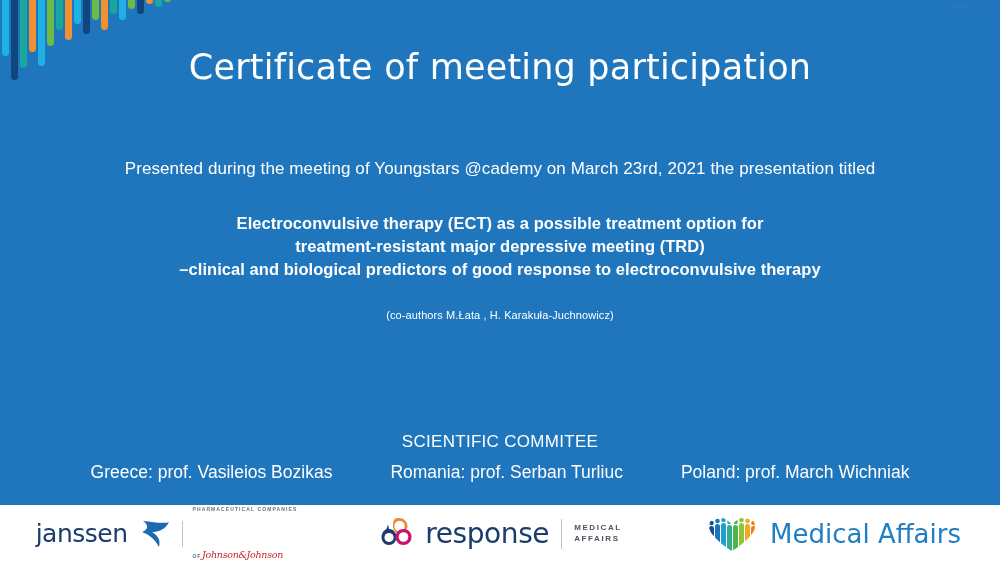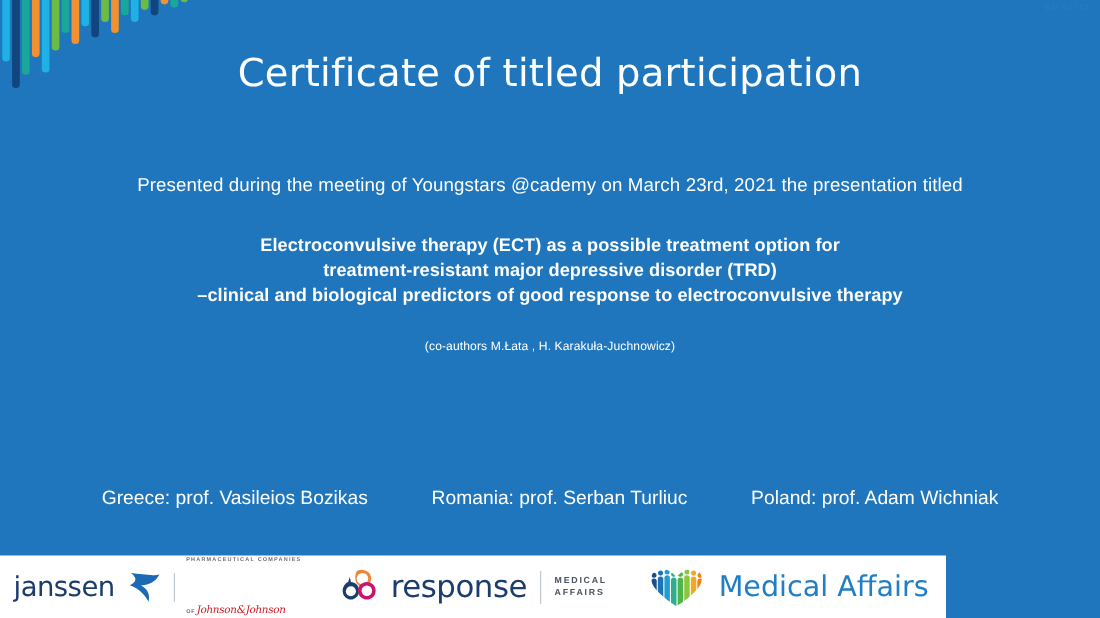--- a/index.html
+++ b/index.html
@@ -83,21 +83,21 @@
     margin-top:10px;
     font-size:17.5px; font-weight:400;
     display:flex; justify-content:center; align-items:center;
   }
   #committee-members span { white-space:nowrap; }
   .mem-gap { display:inline-block; width:58px; }
 
   
   #footer {
     position:absolute; left:0; bottom:0;
-    width:860px; height:57px;
+    width:1000px; height:57px;
     background:#ffffff;
     display:flex; align-items:flex-start;
   }
   .footer-cell {
     height:57px;
     display:flex; align-items:center; justify-content:center;
   }
   .cell-janssen { width:333px; }
   .cell-alliance { width:334px; }
   .cell-medaffairs { width:333px; }
@@ -176,41 +176,42 @@
       <rect x="128" y="-10" width="7" height="19" rx="3.5" fill="#6cbb45"></rect>
       <rect x="137" y="-10" width="7" height="24" rx="3.5" fill="#10457e"></rect>
       <rect x="146" y="-10" width="7" height="14" rx="3.5" fill="#f29132"></rect>
       <rect x="155" y="-10" width="7" height="17" rx="3.5" fill="#18a79a"></rect>
       <rect x="164" y="-10" width="7" height="12" rx="3.5" fill="#6cbb45"></rect>
     </g>
   </svg>
 
   <div id="doc-code">EM-61713</div>
 
-  <div id="title">Certificate of titled participation</div>
+  <div id="title">Certificate of meeting participation</div>
 
   <div id="body-block">
     <div class="line-meeting">Presented during the meeting of Youngstars @cademy on March 23rd, 2021 the presentation titled</div>
 
     <div id="pres-title">
       <div>Electroconvulsive therapy (ECT) as a possible treatment option for</div>
-      <div>treatment-resistant major depressive disorder (TRD)</div>
+      <div>treatment-resistant major depressive meeting (TRD)</div>
       <div>–clinical and biological predictors of good response to electroconvulsive therapy</div>
     </div>
 
     <div id="coauthors">(co-authors M.Łata , H. Karakuła-Juchnowicz)</div>
   </div>
 
   <div id="committee">
+    <div id="committee-title">SCIENTIFIC COMMITEE</div>
     <div id="committee-members">
       <span>Greece: prof. Vasileios Bozikas</span>
       <span class="mem-gap"></span>
       <span>Romania: prof. Serban Turliuc</span>
       <span class="mem-gap"></span>
-      <span>Poland: prof. Adam Wichniak</span>
+      <span>Poland: prof. March Wichniak</span>
     </div>
   </div>
 
   <div id="footer">
 
     <div class="footer-cell cell-janssen">
       <div class="janssen-lockup">
         <span class="janssen-word">janssen</span>
         <svg class="janssen-swoosh" width="34" height="34" viewBox="0 0 34 34" aria-hidden="true">
           <path d="M5 4 C15 5, 26 7, 31 5 C27 13, 20 15, 14 15 C19 18, 23 22, 21 30 C17 22, 10 17, 4 15 C9 13, 12 9, 5 4 Z" fill="#1b6ab3"></path>

